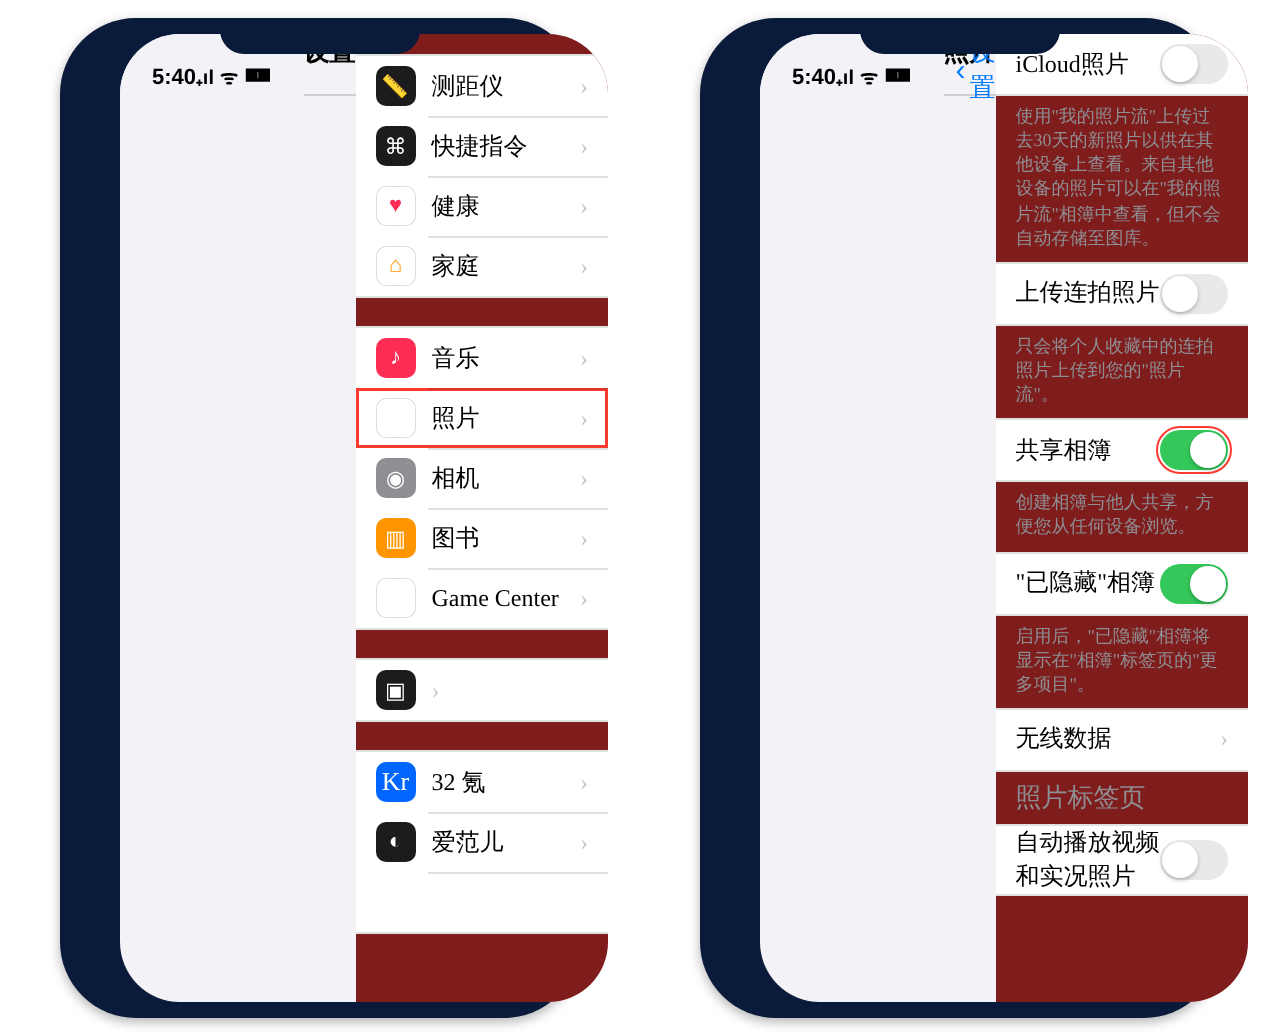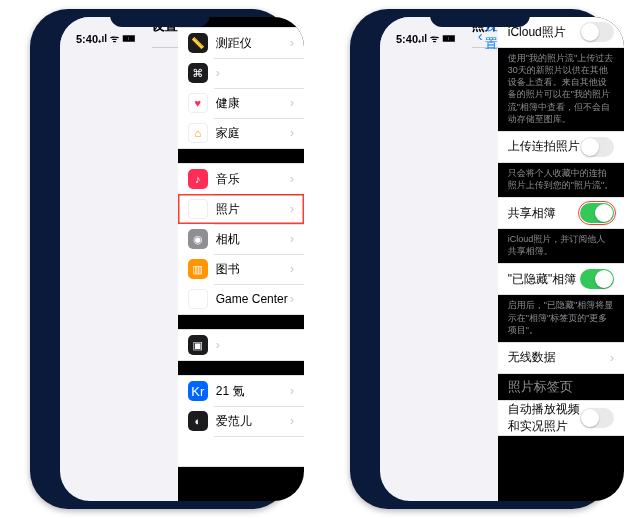--- a/index.html
+++ b/index.html
@@ -75,21 +75,22 @@
     left: 6px;
     color: #007aff;
     font-weight: 400;
     font-size: 13px;
     display:flex;
     align-items:center;
   }
   .content {
     flex: 1;
     overflow: hidden;
-    background: #000000;
+    background: #7f1d1d;
+    font-family: Liberation Serif, serif;
   }
   .group {
     background: #fff;
     border-top: 0.5px solid rgba(0,0,0,0.12);
     border-bottom: 0.5px solid rgba(0,0,0,0.12);
   }
   .group + .group { margin-top: 14px; }
   .group.first { margin-top: 10px; }
   .row {
     display: flex;
@@ -180,20 +181,21 @@
     <div class="content">
 
       <div class="group first">
         <div class="row">
           <span class="icon" style="background:#1c1c1e">📏</span>
           <span class="label">测距仪</span>
           <span class="chev">›</span>
         </div>
         <div class="row">
           <span class="icon" style="background:#1c1c1e">⌘</span>
+          <span class="label">快捷指令</span>
           <span class="chev">›</span>
         </div>
         <div class="row">
           <span class="icon" style="background:#fff;color:#ff2d55;box-shadow:inset 0 0 0 0.5px #ddd">♥</span>
           <span class="label">健康</span>
           <span class="chev">›</span>
         </div>
         <div class="row">
           <span class="icon" style="background:#fff;color:#ff9500;box-shadow:inset 0 0 0 0.5px #ddd">⌂</span>
           <span class="label">家庭</span>
@@ -232,21 +234,21 @@
       <div class="group">
         <div class="row">
           <span class="icon" style="background:#1c1c1e">▣</span>
           <span class="chev">›</span>
         </div>
       </div>
 
       <div class="group">
         <div class="row">
           <span class="icon" style="background:#0066ff;font-size:13px">Kr</span>
-          <span class="label">21 氪</span>
+          <span class="label">32 氪</span>
           <span class="chev">›</span>
         </div>
         <div class="row">
           <span class="icon" style="background:#1c1c1e">◐</span>
           <span class="label">爱范儿</span>
           <span class="chev">›</span>
         </div>
         <div class="row">
           
           
@@ -300,21 +302,21 @@
       <div class="desc">只会将个人收藏中的连拍照片上传到您的"照片流"。</div>
 
       <div class="setting-block" style="border-top:0.5px solid rgba(0,0,0,0.12);border-bottom:0.5px solid rgba(0,0,0,0.12)">
         <div class="s-row">
           <span class="s-label">共享相簿</span>
           <span class="toggle on highlight-box">
               <span class="knob"></span>
             </span>
         </div>
       </div>
-      <div class="desc">iCloud照片，并订阅他人共享相簿。</div>
+      <div class="desc">创建相簿与他人共享，方便您从任何设备浏览。</div>
 
       <div class="setting-block" style="border-top:0.5px solid rgba(0,0,0,0.12);border-bottom:0.5px solid rgba(0,0,0,0.12)">
         <div class="s-row">
           <span class="s-label">"已隐藏"相簿</span>
           <span class="toggle on">
               <span class="knob"></span>
             </span>
         </div>
       </div>
       <div class="desc">启用后，"已隐藏"相簿将显示在"相簿"标签页的"更多项目"。</div>

